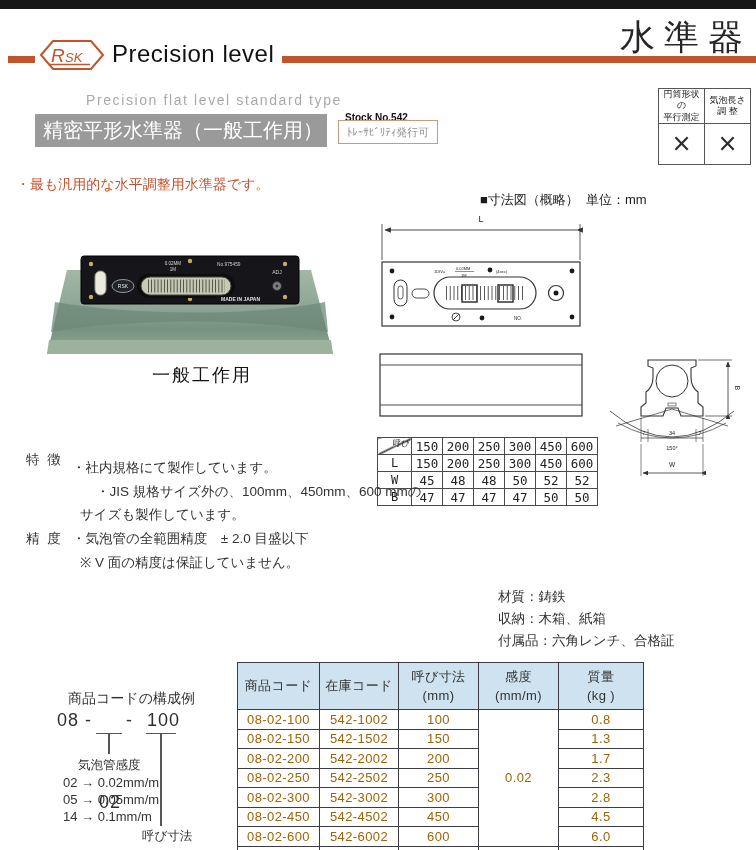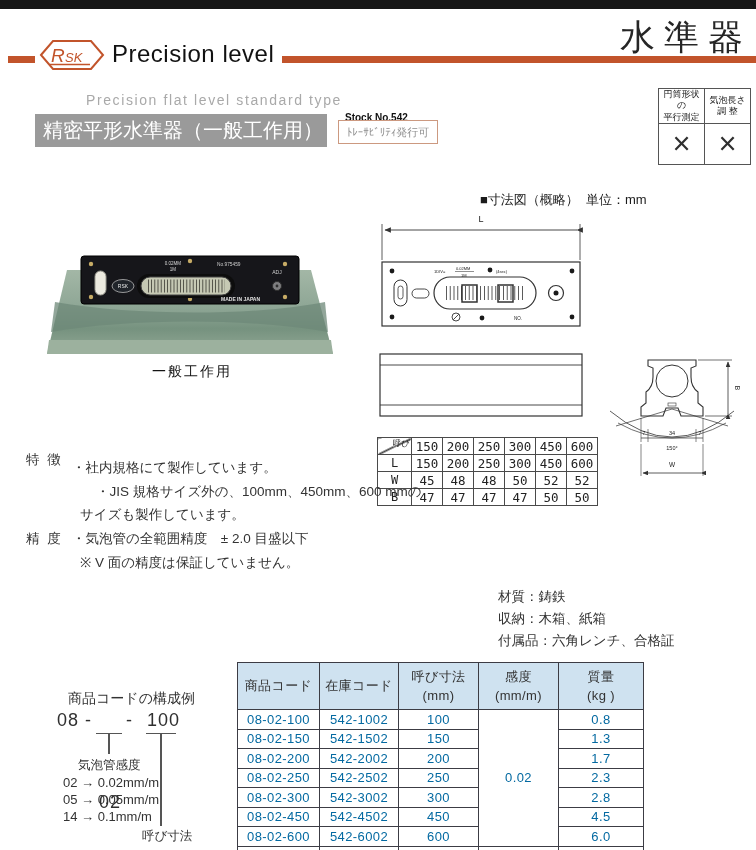--- a/index.html
+++ b/index.html
@@ -19,21 +19,21 @@
   .trace-box{left:338px;top:120px;width:100px;height:24px;border:1px solid #cc9980;color:#8f8f8f;
              font-size:11px;line-height:22px;text-align:center;box-sizing:border-box;white-space:nowrap;}
   
   .cap-table{left:658px;top:88px;border-collapse:collapse;}
   .cap-table td{border:1px solid #555;width:45px;text-align:center;vertical-align:middle;padding:0;}
   .cap-h{height:30px;font-size:9px;line-height:1.25;color:#222;}
   .cap-x{height:40px;font-size:31px;font-weight:300;color:#2f2f2f;line-height:38px;}
   .intro-bullet{left:16px;top:176px;font-size:14px;color:#c8502c;}
   .dim-heading{left:480px;top:191px;font-size:13px;color:#1b1b1b;}
   .dim-unit{left:586px;top:191px;font-size:13px;color:#1b1b1b;}
-  .photo-caption{left:152px;top:363px;font-size:14px;letter-spacing:2px;color:#141414;}
+  .photo-caption{left:152px;top:363px;font-size:18px;letter-spacing:2px;color:#141414;}
   
   .stable{left:377px;top:437px;border-collapse:collapse;table-layout:fixed;
           font-family:"DejaVu Sans Mono","Liberation Mono",monospace;}
   .stable td,.stable th{border:1px solid #4a4a4a;padding:0;text-align:center;font-weight:normal;
           font-size:12.5px;color:#222;height:16px;}
   .stable .lblcol{width:33px;font-size:12px;}
   .stable .datcol{width:30px;}
   .corner{position:relative;background:linear-gradient(to bottom right,transparent 47%,#4a4a4a 47%,#4a4a4a 53%,transparent 53%);}
   .corner span{position:absolute;top:0;right:1px;font-size:8.5px;color:#222;}
   
@@ -57,21 +57,21 @@
   .ce-u1{left:96px;top:733px;width:26px;} .ce-u2{left:146px;top:733px;width:30px;}
   .ce-v{width:1.5px;background:#555;}
   .ce-v1{left:108px;top:734px;height:20px;} .ce-v2{left:160px;top:734px;height:92px;}
   .ce-senslabel{left:78px;top:757px;font-size:12.5px;color:#333;}
   .ce-s{font-size:13px;color:#333;}
   .ce-s1{left:63px;top:775px;} .ce-s2{left:63px;top:792px;} .ce-s3{left:63px;top:809px;}
   .ce-sizelabel{left:142px;top:828px;font-size:12.5px;color:#333;}
   
   .ptable{left:237px;top:662px;border-collapse:collapse;table-layout:fixed;}
   .ptable th,.ptable td{border:1px solid #3c3c44;padding:0;text-align:center;vertical-align:middle;
-        font-size:13px;font-weight:normal;color:#0369a1;letter-spacing:.4px;}
+        font-size:13px;font-weight:normal;color:#a16207;letter-spacing:.4px;}
   .ptable thead th{background:#cfe2f0;color:#333;}
   .ptable thead tr{height:47px;}
   .ptable tbody tr{height:19.5px;}
   .ptable tr.partial{height:15px;}
   .hl{line-height:1.5;}
   svg text{font-family:"Liberation Sans",sans-serif;}
 </style>
 </head>
 <body>
 
@@ -106,20 +106,21 @@
             <div>調 整</div>
       </td>
     </tr>
     <tr>
       <td class="cap-x">×</td>
       <td class="cap-x">×</td>
     </tr>
   </tbody>
     </table>
 
+  <div class="abs intro-bullet">・最も汎用的な水平調整用水準器です。</div>
 
   <div class="abs dim-heading">■寸法図（概略）</div>
   <div class="abs dim-unit">単位：mm</div>
 
   <svg class="abs" style="left:45px;top:246px" width="300" height="122" viewBox="0 0 300 122">
     <defs>
       <linearGradient id="pgb" x1="0" y1="0" x2="0" y2="1">
         <stop offset="0" stop-color="#a3b7a6"></stop>
           <stop offset="0.45" stop-color="#8ea695"></stop>
         <stop offset="0.7" stop-color="#76927f"></stop>

